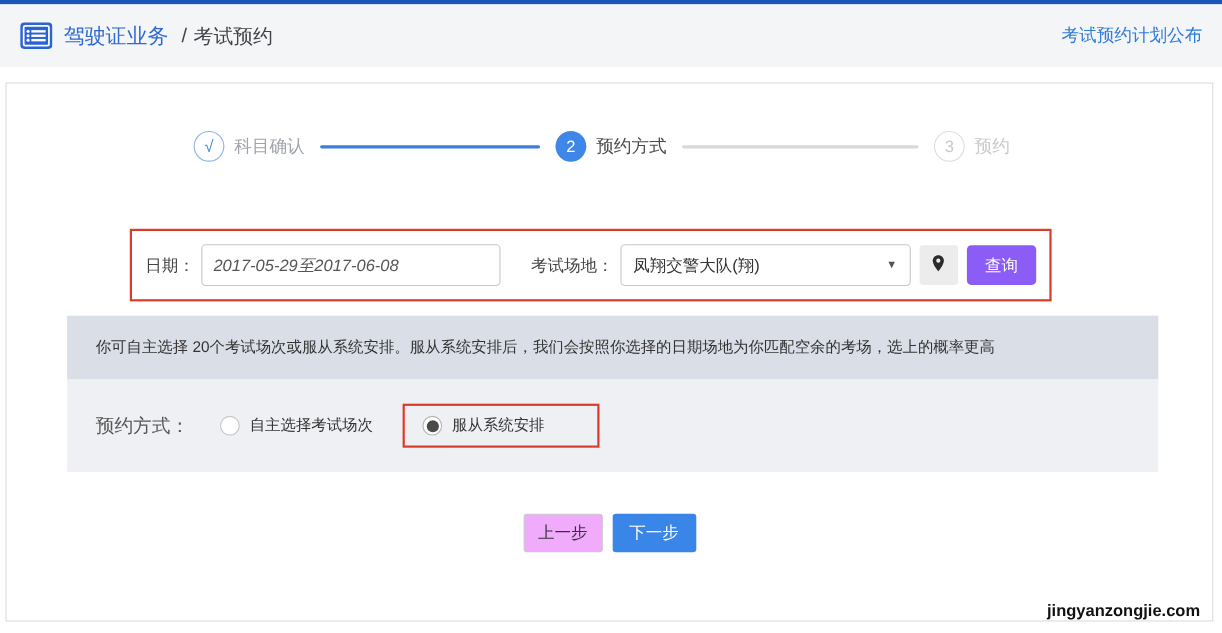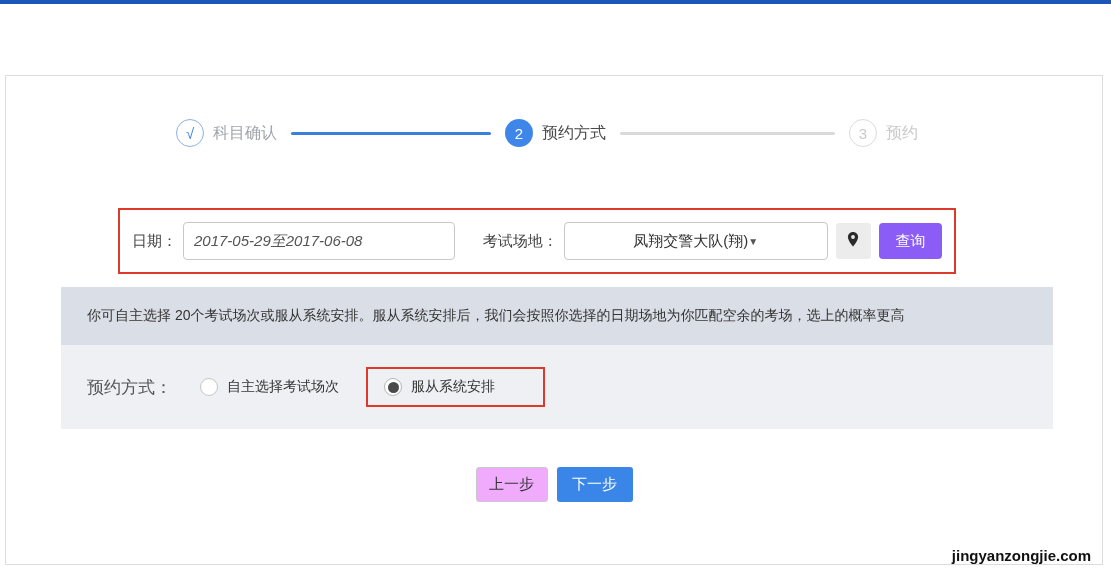--- a/index.html
+++ b/index.html
@@ -50,21 +50,21 @@
   .f-label { font-size:15px; color:#444; white-space:nowrap; }
   .date-input {
     width:276px; height:38px; border:1px solid #c8c8c8; border-radius:4px;
     font-size:15px; color:#555; padding:0 10px; margin-left:6px; background:#fff;
     font-family:"Liberation Sans", sans-serif;
     font-style:italic;
   }
   .venue-label { margin-left:28px; }
   .selectbox {
     width:268px; height:38px; border:1px solid #c8c8c8; border-radius:4px; background:#fff;
-    display:flex; align-items:center; justify-content:center; padding:0 11px;
+    display:flex; align-items:center; justify-content:space-between; padding:0 11px;
     font-size:15px; color:#333; margin-left:6px; cursor:pointer;
   }
   .sel-arrow { font-size:10px; color:#555; }
   .locbtn {
     width:36px; height:36px; background:#ececec; border:none; border-radius:3px; margin-left:8px;
     display:flex; align-items:center; justify-content:center; cursor:pointer;
   }
   .querybtn {
     width:64px; height:36px; background:#8b5cf6; color:#fff; border:none; border-radius:4px;
     font-size:15px; margin-left:8px; cursor:pointer; font-family:"Liberation Sans", sans-serif;
@@ -107,20 +107,40 @@
   .wm-p1 { color:#1a1a1a; }
   .wm-p2 { color:#a7271c; }
   .wm-line2 { font-size:15px; font-weight:bold; color:#111; }
 </style>
 </head>
 <body>
 
 <div class="page">
   <div class="topbar"></div>
 
+  <div class="header">
+    <div class="header-left">
+      <span class="hicon">
+        <svg width="30" height="25" viewBox="0 0 30 25">
+          <rect x="0.5" y="0.5" width="29" height="24" rx="3.5" fill="#2a63d5"></rect>
+          <rect x="3.5" y="3.5" width="23" height="18" rx="1.5" fill="none" stroke="#ffffff" stroke-width="1.6"></rect>
+          <circle cx="7.5" cy="8.5" r="1.4" fill="#ffffff"></circle>
+          <rect x="10.5" y="7.4" width="13" height="2.2" fill="#ffffff"></rect>
+          <circle cx="7.5" cy="12.5" r="1.4" fill="#ffffff"></circle>
+          <rect x="10.5" y="11.4" width="13" height="2.2" fill="#ffffff"></rect>
+          <circle cx="7.5" cy="16.5" r="1.4" fill="#ffffff"></circle>
+          <rect x="10.5" y="15.4" width="13" height="2.2" fill="#ffffff"></rect>
+        </svg>
+      </span>
+      <span class="htitle">驾驶证业务</span>
+      <span class="hsep">/</span>
+      <span class="hpage">考试预约</span>
+    </div>
+    <a class="hlink">考试预约计划公布</a>
+  </div>
 
   <div class="card">
 
     <div class="steps">
       <div class="step-circle done">
         <span>√</span>
       </div>
       <span class="step-label done">科目确认</span>
       <div class="step-line blue"></div>
       <div class="step-circle active">

